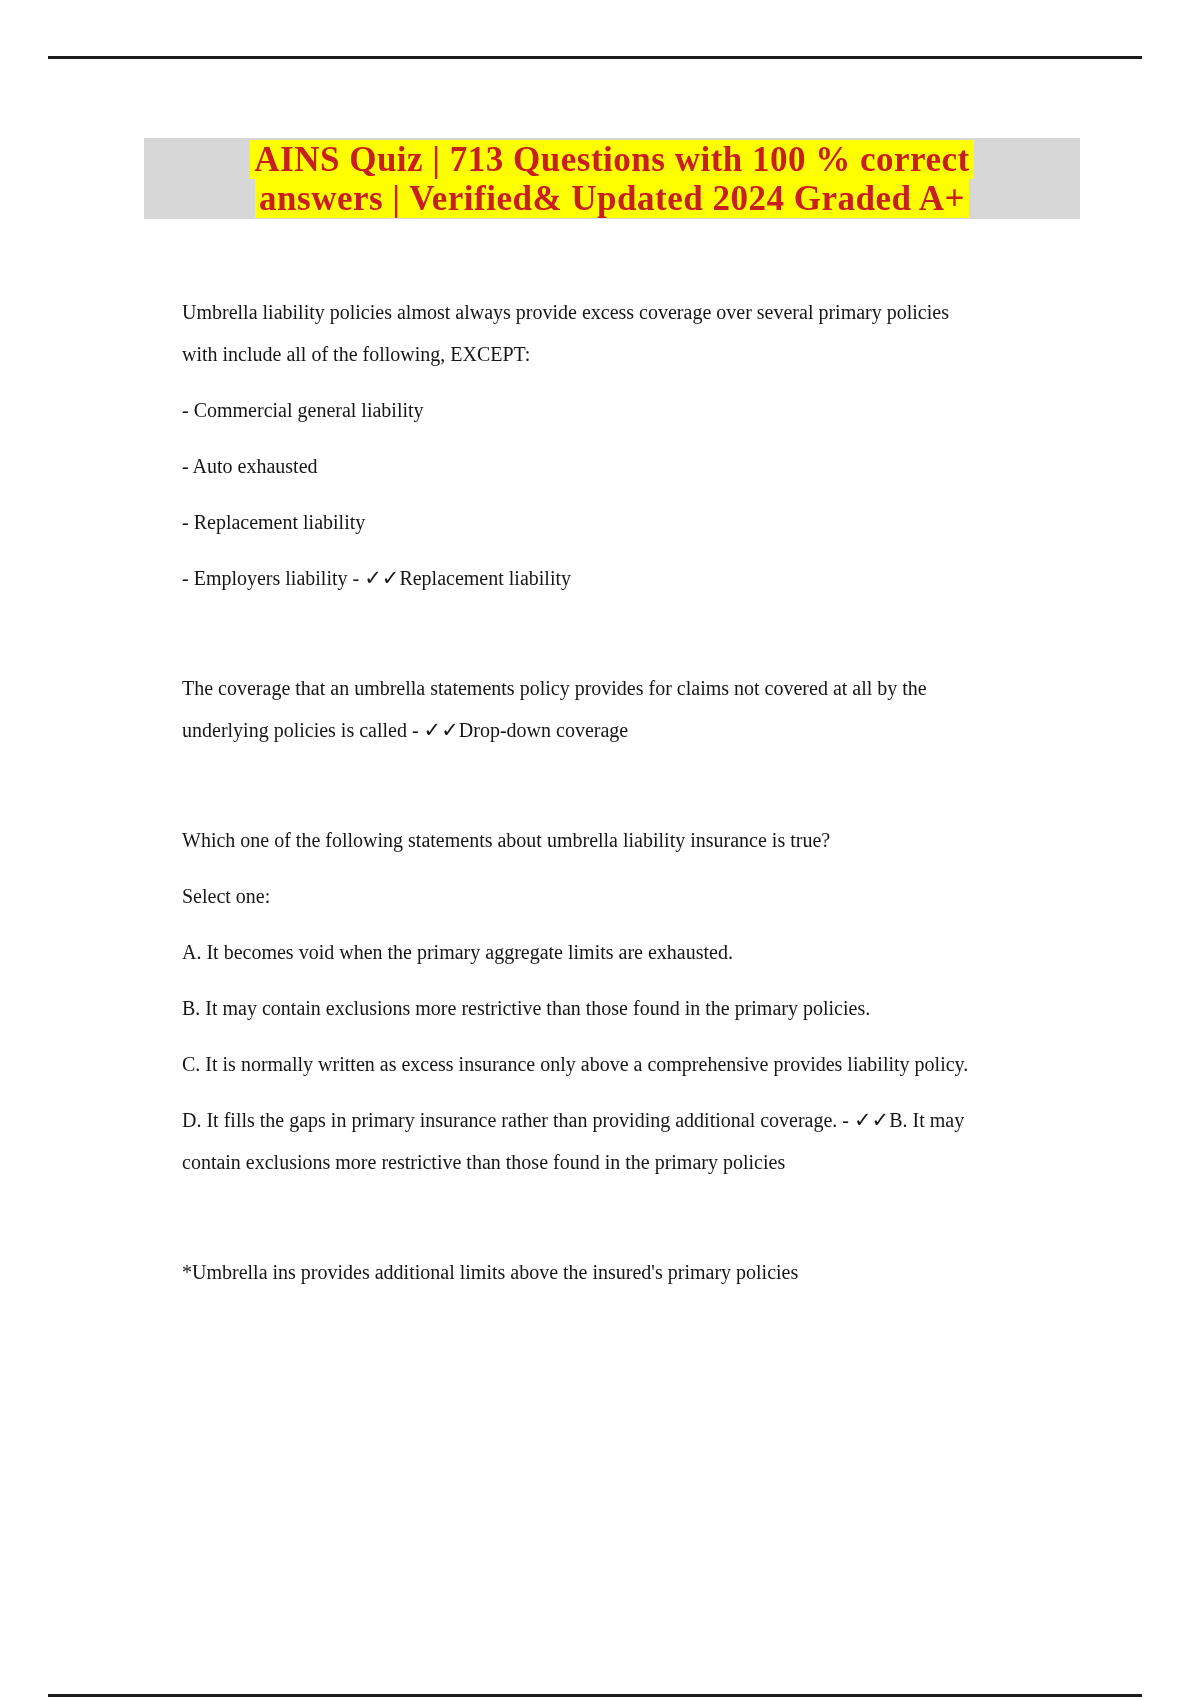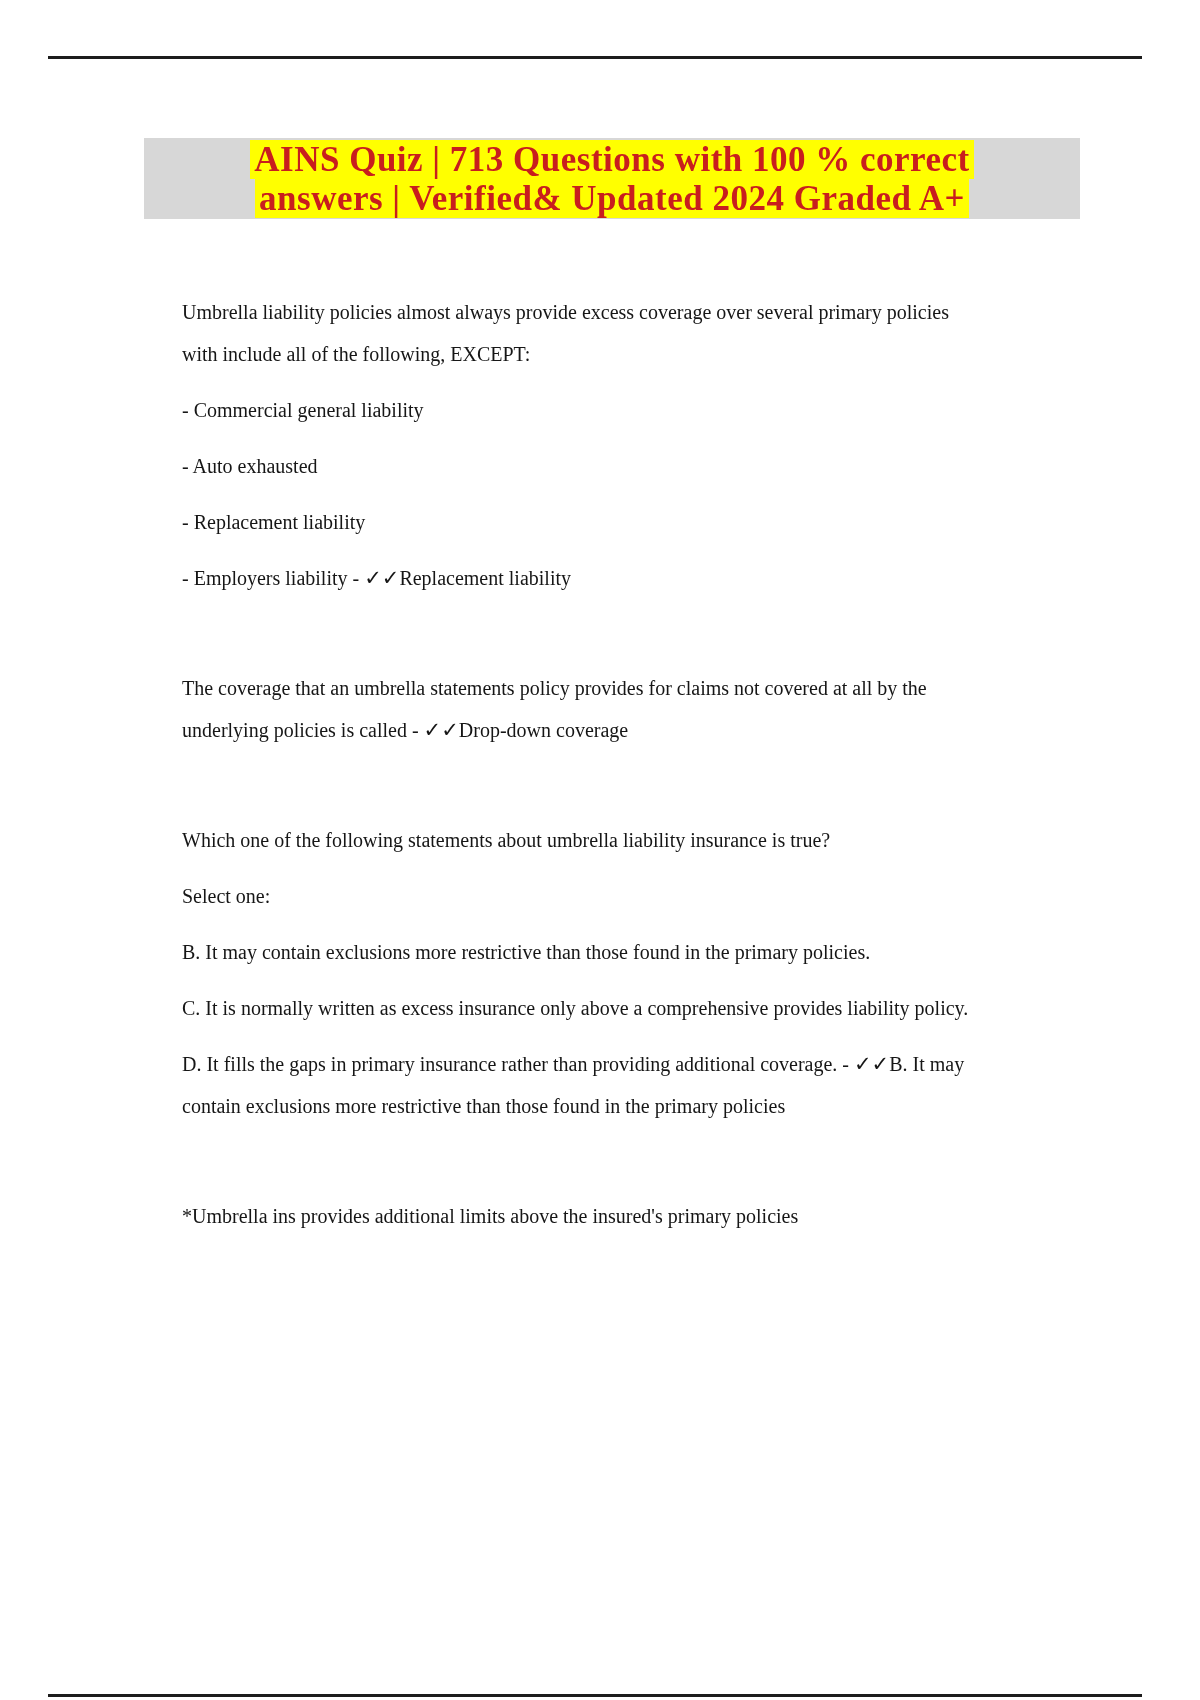--- a/index.html
+++ b/index.html
@@ -99,20 +99,23 @@
         <div class="line">The coverage that an umbrella statements policy provides for claims not covered at all by the</div>
         <div class="line">underlying policies is called - <span class="check">✓✓</span>Drop-down coverage</div>
       </div>
       <div class="paragraph gap">
         <div class="line">Which one of the following statements about umbrella liability insurance is true?</div>
       </div>
       <div class="paragraph">
         <div class="line">Select one:</div>
       </div>
       <div class="paragraph">
+        <div class="line">A. It becomes void when the primary aggregate limits are exhausted.</div>
+      </div>
+      <div class="paragraph">
         <div class="line">B. It may contain exclusions more restrictive than those found in the primary policies.</div>
       </div>
       <div class="paragraph">
         <div class="line">C. It is normally written as excess insurance only above a comprehensive provides liability policy.</div>
       </div>
       <div class="paragraph">
         <div class="line">D. It fills the gaps in primary insurance rather than providing additional coverage. - <span class="check">✓✓</span>B. It may</div>
         <div class="line">contain exclusions more restrictive than those found in the primary policies</div>
       </div>
       <div class="paragraph gap">

